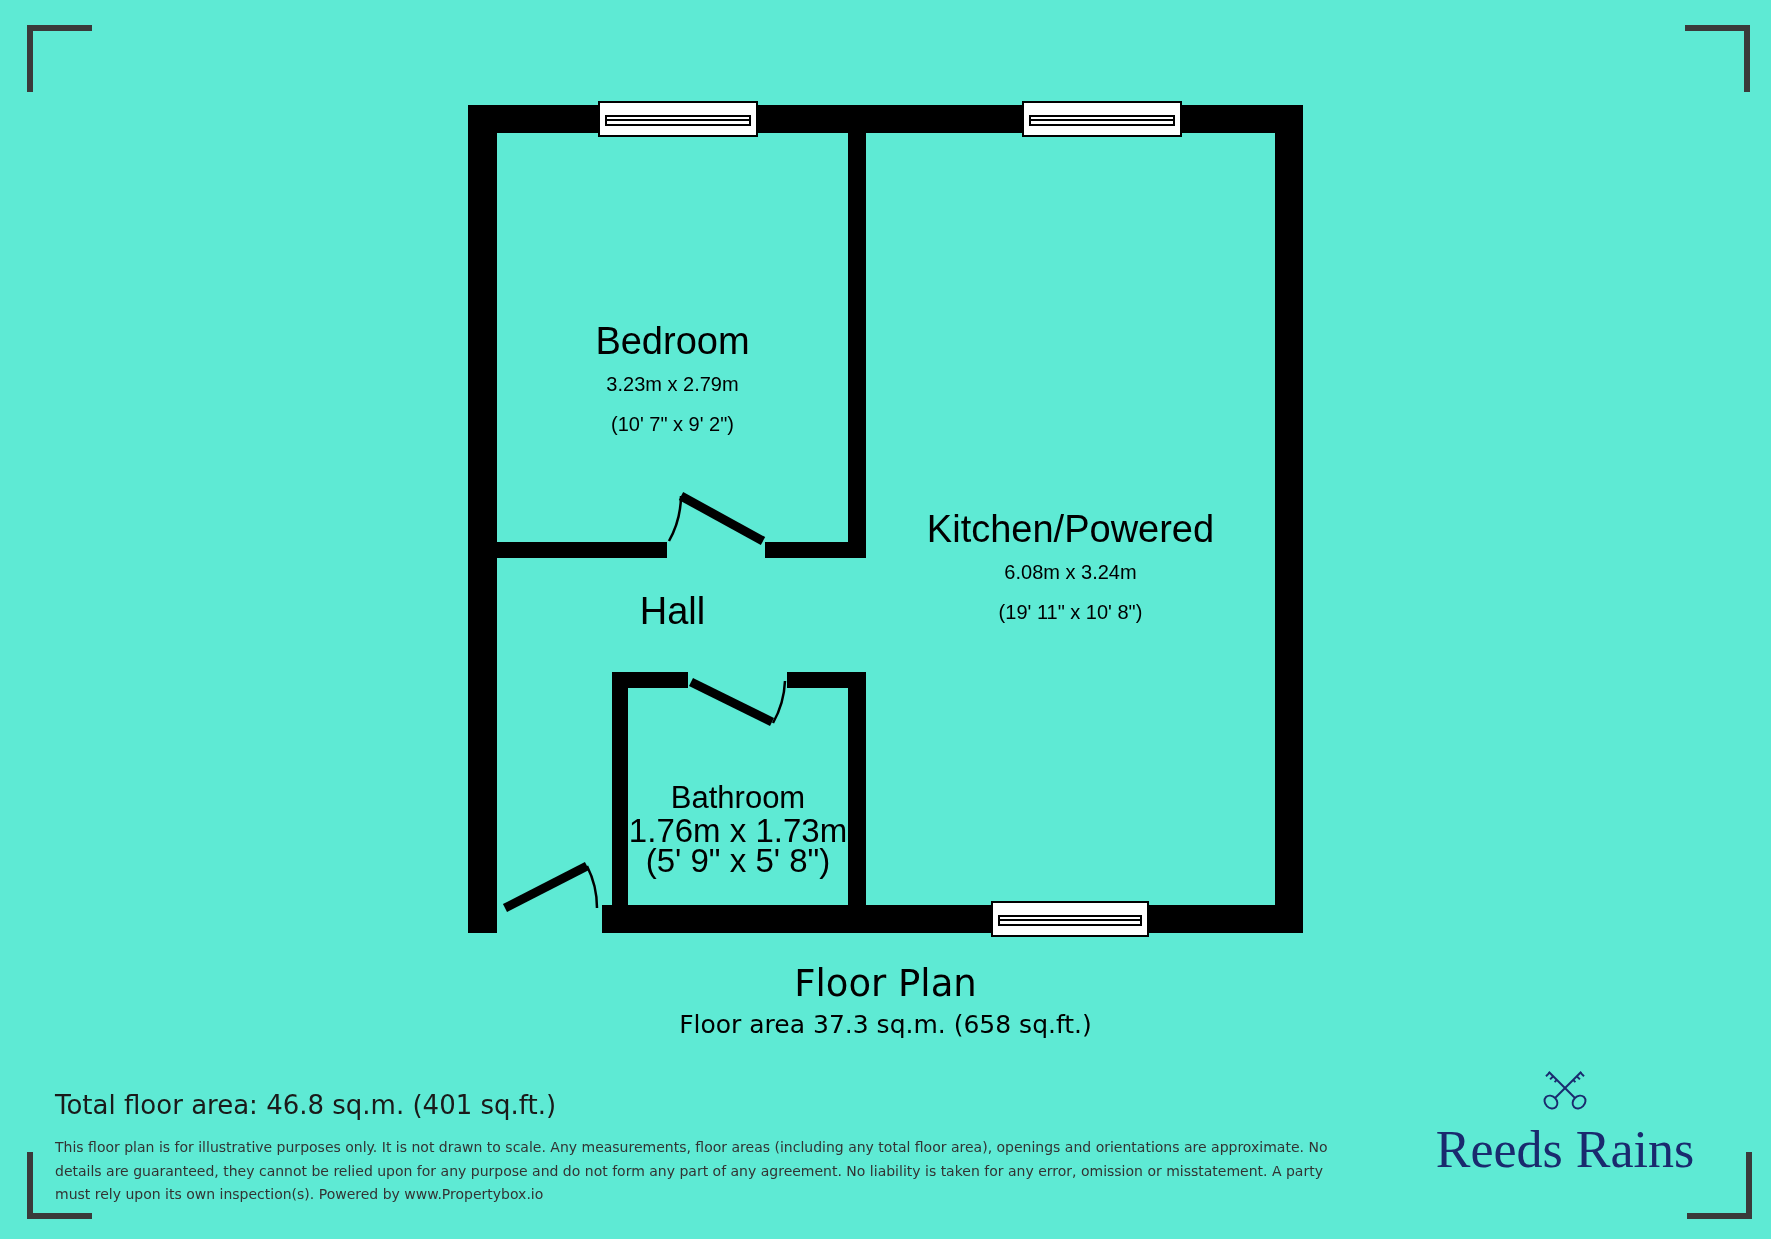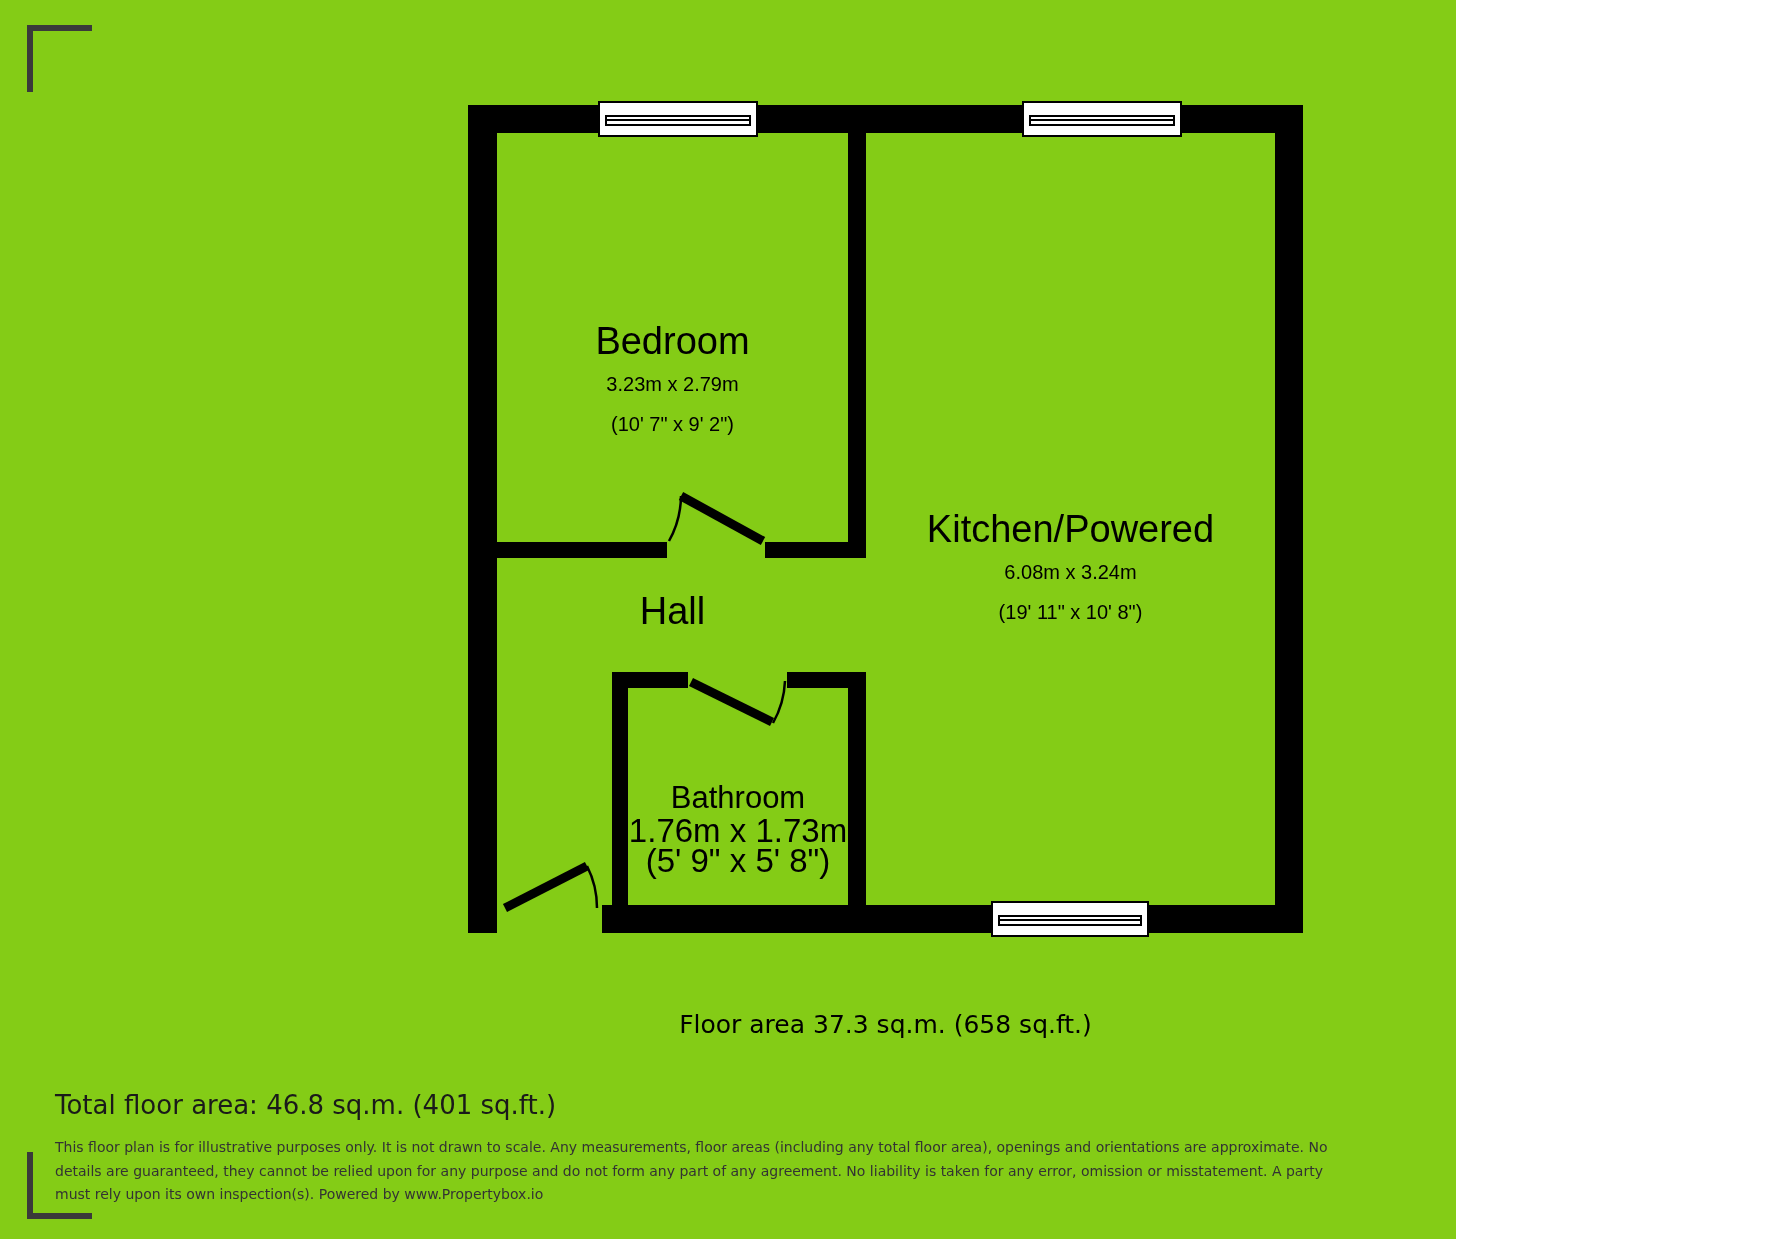--- a/index.html
+++ b/index.html
@@ -1,16 +1,16 @@
 <!DOCTYPE html>
 <html><head>
 <meta charset="utf-8">
 <style>
   html,body{margin:0;padding:0;background:#fff;}
-  #stage{position:relative;width:1456px;height:1239px;background:#84cc16;overflow:hidden;
+  #stage{position:relative;width:1771px;height:1239px;background:#5eead4;overflow:hidden;
          font-family:"Liberation Sans",sans-serif;}
 
   
   .crop{position:absolute;width:59px;height:61px;}
   .crop.tl{left:27px;top:25px;border-top:6px solid #3a3a3a;border-left:6px solid #3a3a3a;}
   .crop.tr{left:1685px;top:25px;border-top:6px solid #3a3a3a;border-right:6px solid #3a3a3a;}
   .crop.bl{left:27px;top:1152px;border-bottom:6px solid #3a3a3a;border-left:6px solid #3a3a3a;}
   .crop.br{left:1687px;top:1152px;border-bottom:6px solid #3a3a3a;border-right:6px solid #3a3a3a;}
 
   
@@ -110,20 +110,21 @@
   <div class="room-label" style="left:497px;top:588px;width:351px;">
     <div class="name">Hall</div>
   </div>
 
   <div class="room-label small" style="left:628px;top:780px;width:220px;">
     <div class="name">Bathroom</div>
     <div class="dim">1.76m x 1.73m</div>
     <div class="dim">(5' 9" x 5' 8")</div>
   </div>
 
+  <div class="plan-title">Floor Plan</div>
   <div class="plan-area">Floor area 37.3 sq.m. (658 sq.ft.)</div>
 
   <div class="total-area">Total floor area: 46.8 sq.m. (401 sq.ft.)</div>
   <div class="disclaimer">
     <div>This floor plan is for illustrative purposes only. It is not drawn to scale. Any measurements, floor areas (including any total floor area), openings and orientations are approximate. No</div>
     <div>details are guaranteed, they cannot be relied upon for any purpose and do not form any part of any agreement. No liability is taken for any error, omission or misstatement. A party</div>
     <div>must rely upon its own inspection(s). Powered by www.Propertybox.io</div>
   </div>
 
   <div class="brand">
@@ -138,15 +139,16 @@
         </g>
         <g transform="rotate(-45 50 50)">
           <ellipse cx="50" cy="81" rx="11" ry="9"></ellipse>
           <line x1="50" y1="72" x2="50" y2="14"></line>
           <line x1="50" y1="16" x2="42" y2="16"></line>
           <line x1="50" y1="24" x2="43" y2="24"></line>
           <line x1="50" y1="32" x2="45" y2="32"></line>
         </g>
       </g>
     </svg>
+    <div class="brand-name">Reeds Rains</div>
   </div>
 
 </div>
 
 </body></html>

